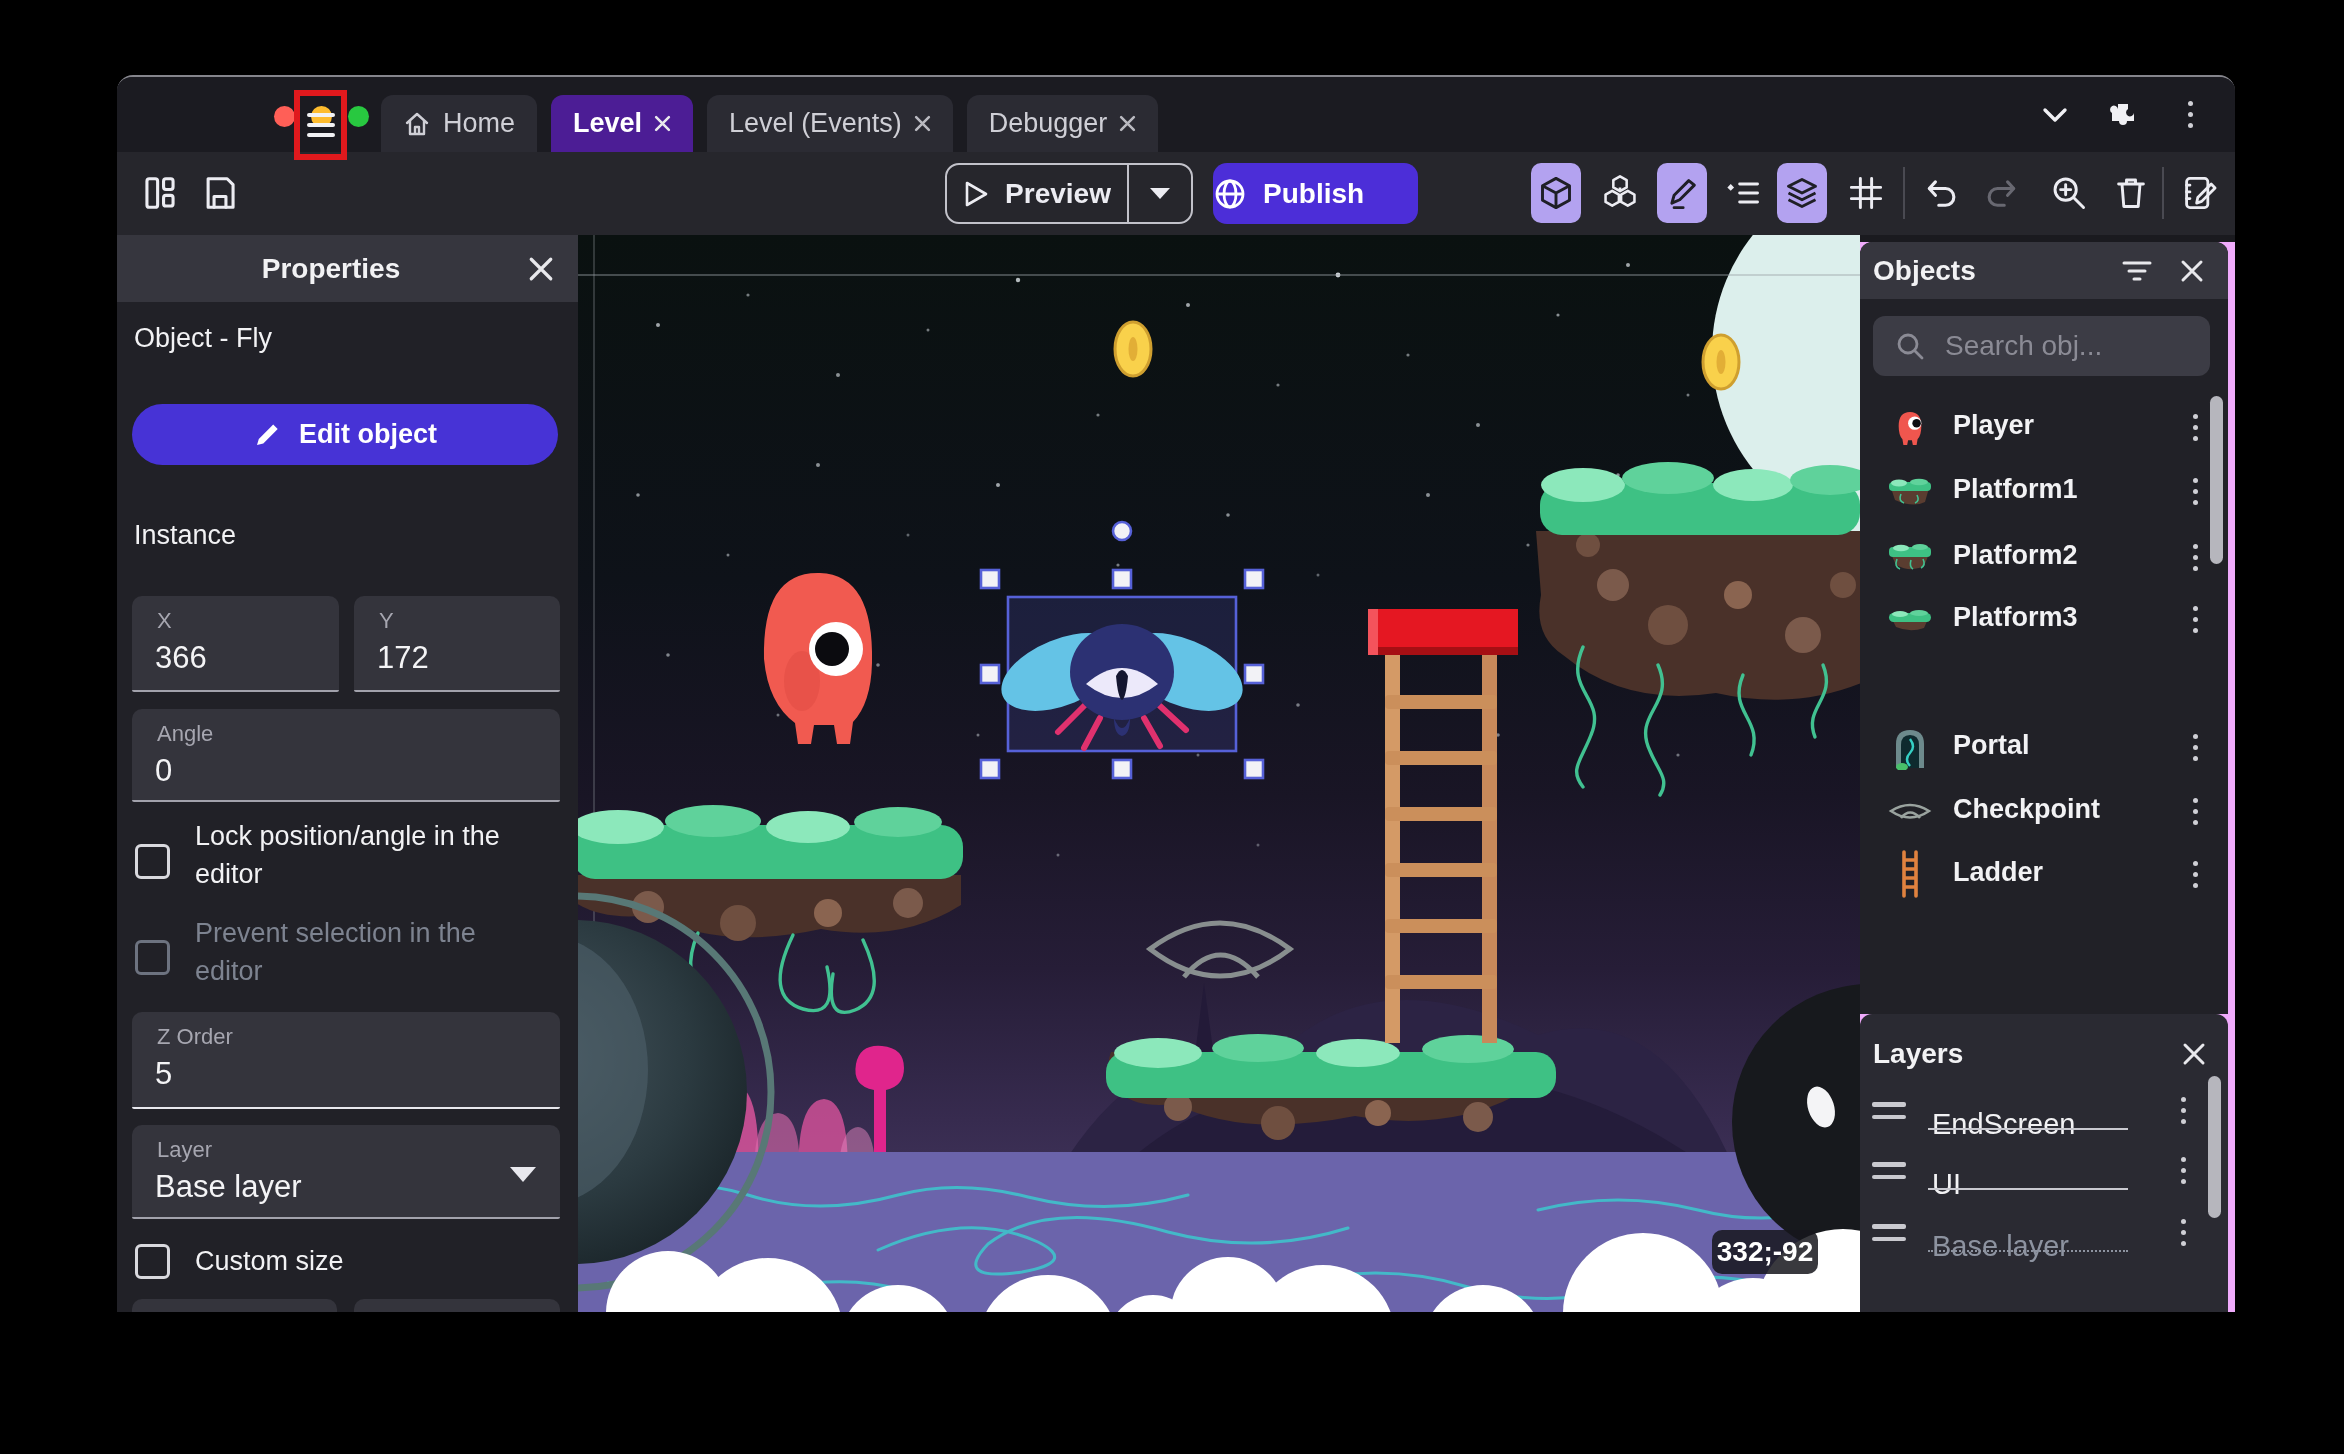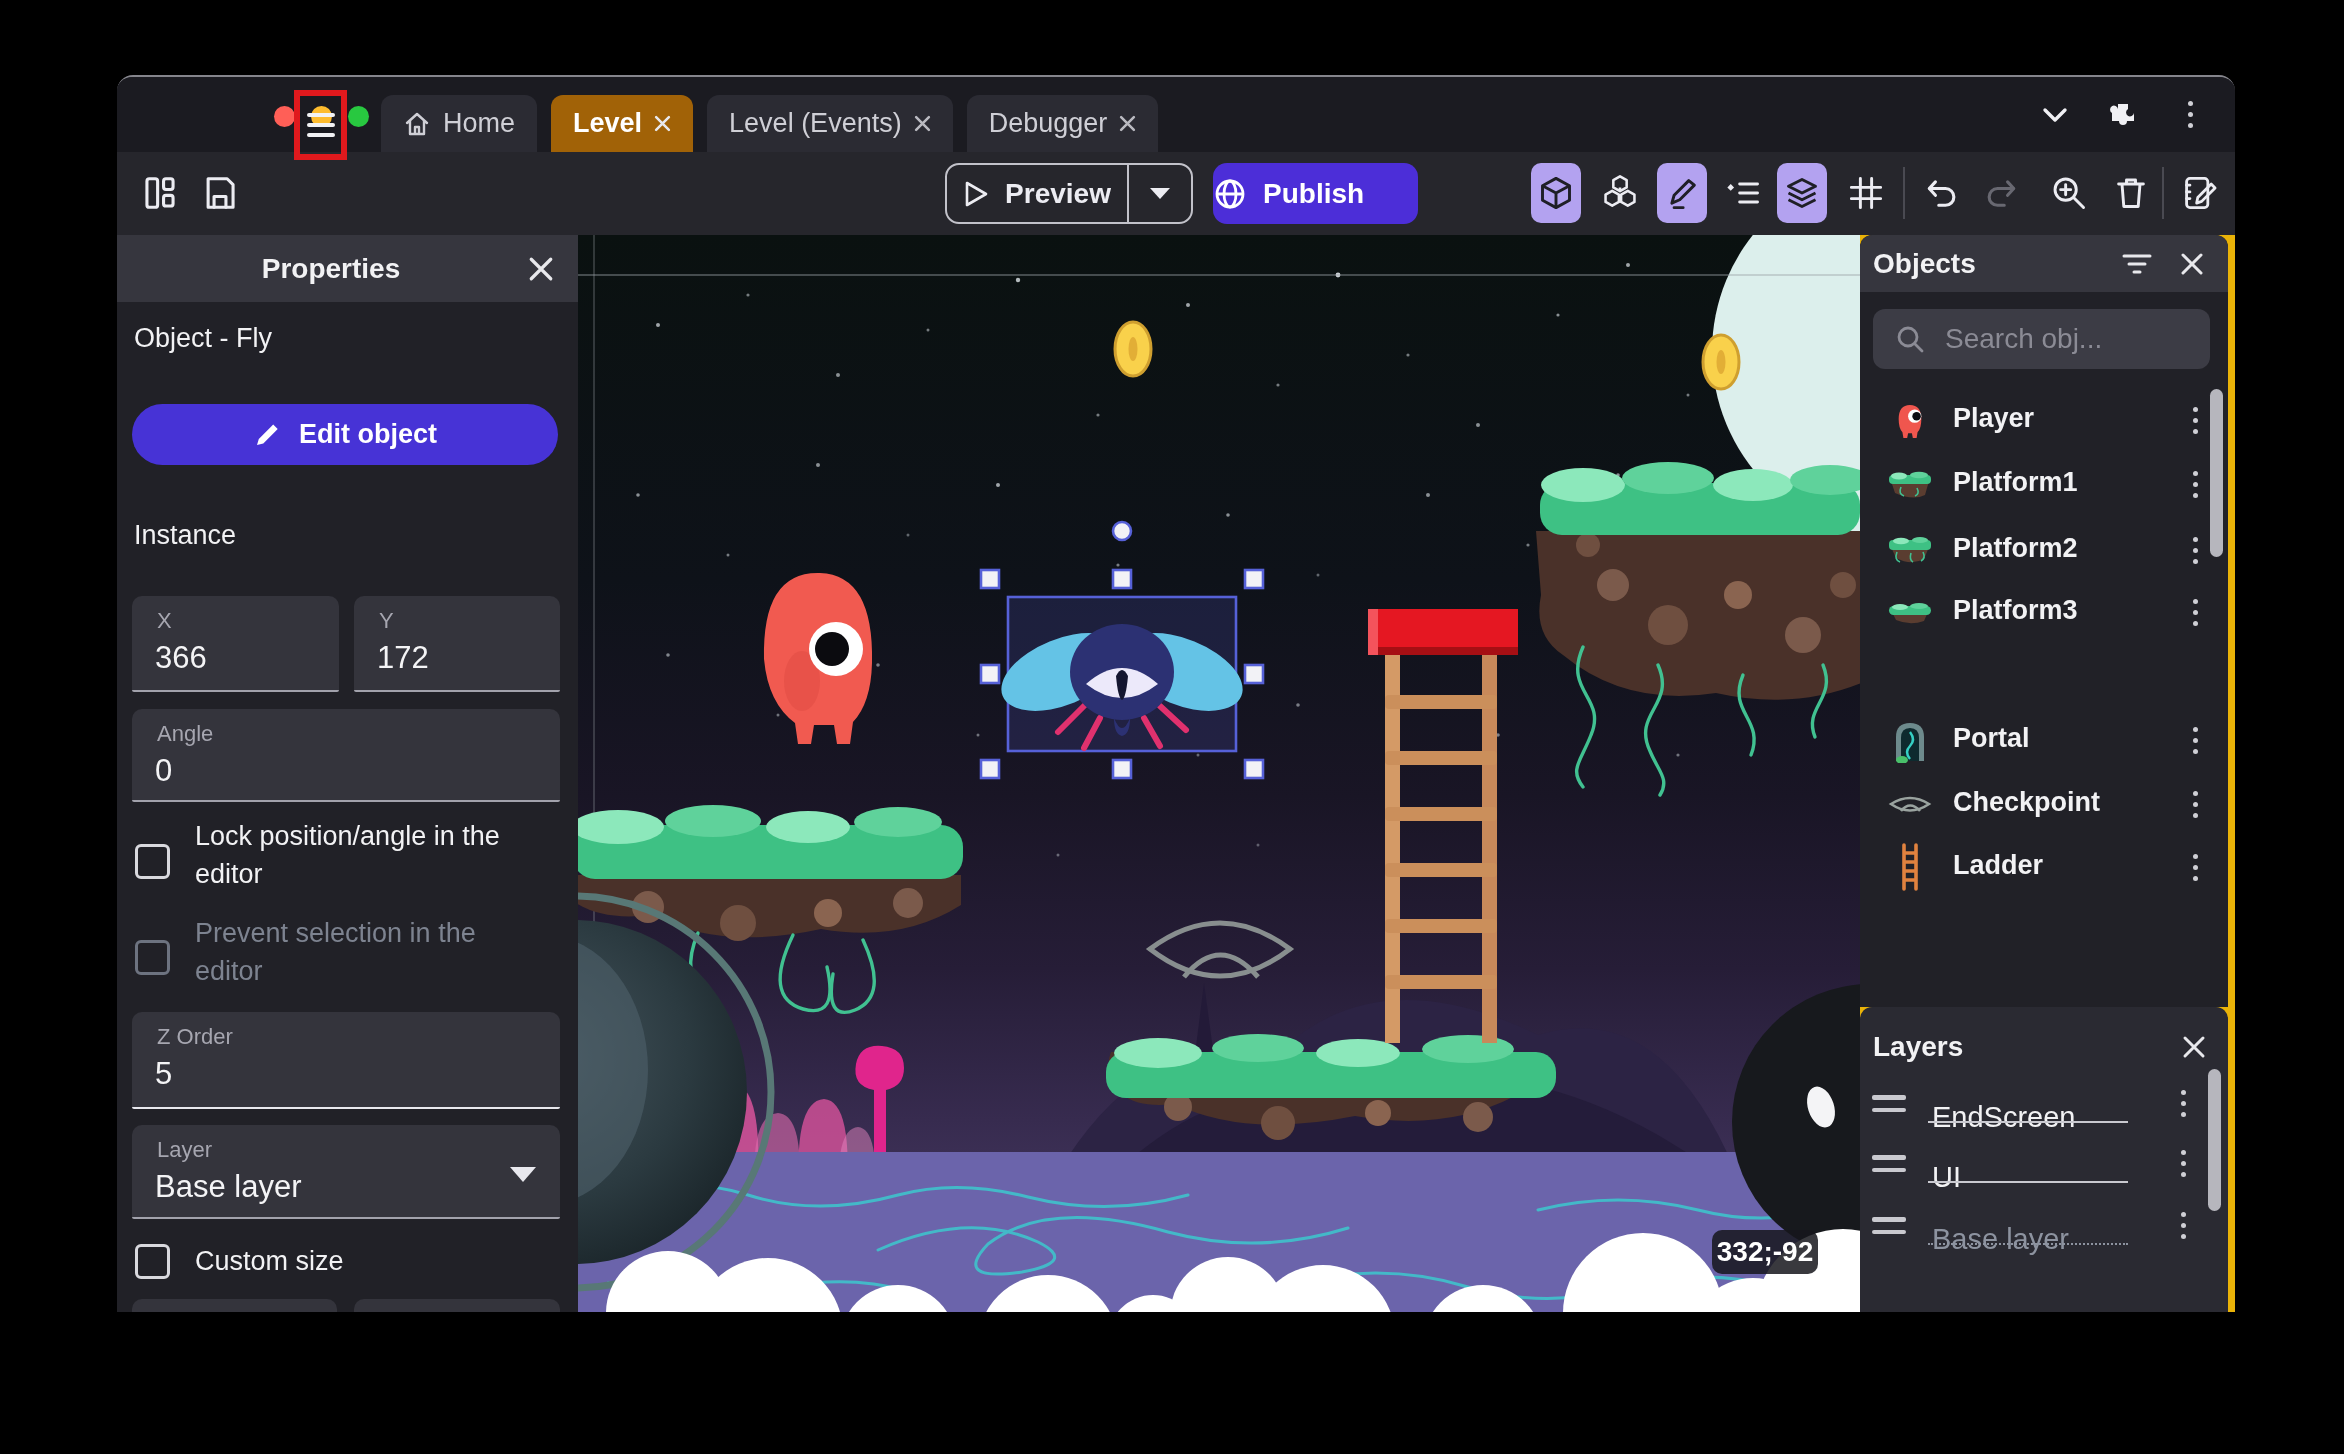--- a/index.html
+++ b/index.html
@@ -8,21 +8,21 @@
     border-radius:16px 16px 0 0;border-top:2px solid #85858c;box-sizing:border-box;overflow:hidden;}
   
   .titlebar{position:absolute;left:0;top:0;width:100%;height:75px;background:#1b1b21;}
   .traffic{position:absolute;top:29px;width:21px;height:21px;border-radius:50%;}
   .hamburger-box{position:absolute;left:177px;top:13px;width:53px;height:70px;border:6px solid #e0191d;
     box-sizing:border-box;display:flex;flex-direction:column;justify-content:center;align-items:center;gap:6px;z-index:30;}
   .hamburger-box i{display:block;width:28px;height:4px;background:#f2f2f4;border-radius:2px;}
   .tabs{position:absolute;left:264px;bottom:0;display:flex;gap:14px;align-items:flex-end;}
   .tab{height:57px;display:flex;align-items:center;gap:12px;padding:0 22px;background:#2b2b33;
     border-radius:12px 12px 0 0;color:#cfcfd6;font-size:27px;white-space:nowrap;}
-  .tab.active{background:#a16207;color:#ffffff;font-weight:bold;margin-top:44px;}
+  .tab.active{background:#4c1d95;color:#ffffff;font-weight:bold;margin-top:44px;}
   .tab .x{width:17px;height:17px;}
   .tb-icons{position:absolute;top:0;height:75px;display:flex;align-items:center;gap:34px;right:30px;}
   
   .toolbar{position:absolute;left:0;top:75px;width:100%;height:83px;background:#26262c;}
   .tool-ic{position:absolute;top:11px;width:50px;height:60px;display:flex;align-items:center;justify-content:center;border-radius:10px;}
   .tool-ic.toggled{background:#b3a2f0;}
   .tool-div{position:absolute;top:15px;width:2px;height:52px;background:#4a4a52;}
   .btn-preview{position:absolute;left:828px;top:11px;width:248px;height:61px;border:2px solid #c2c2ca;border-radius:14px;
     box-sizing:border-box;display:flex;align-items:stretch;color:#ececf2;}
   .btn-preview .main{flex:1;display:flex;align-items:center;justify-content:center;gap:16px;font-size:28px;font-weight:bold;}
@@ -45,21 +45,21 @@
   .checkbox{position:absolute;width:35px;height:35px;border:3.5px solid #d9d9de;border-radius:6px;box-sizing:border-box;}
   .checkbox.dim{border-color:#6d7380;}
   .cb-label{position:absolute;font-size:27px;color:#f2f2f4;line-height:38px;}
   .cb-label.dim{color:#7d8390;}
   .select-arrow{position:absolute;right:24px;top:42px;width:0;height:0;border-left:13px solid transparent;border-right:13px solid transparent;border-top:15px solid #e8e8ee;}
   
   .canvas{position:absolute;left:461px;top:0;width:1282px;height:1079px;overflow:hidden;background:#0a1110;}
   .coord-tip{position:absolute;left:1134px;top:995px;width:106px;height:44px;background:rgba(22,22,28,.85);
     border-radius:10px;color:#fff;font-size:28px;font-weight:bold;display:flex;align-items:center;justify-content:center;}
   
-  .rcol{position:absolute;left:1743px;top:0;width:375px;height:1079px;background:#eab308;}
+  .rcol{position:absolute;left:1743px;top:7px;width:375px;height:1079px;background:#f0abfc;}
   .opanel{position:absolute;left:0;top:0;width:368px;height:772px;background:#212127;border-radius:12px 12px 0 0;overflow:hidden;}
   .opanel .panel-head{border-radius:12px 12px 0 0;}
   .search-box{position:absolute;left:13px;top:74px;width:337px;height:60px;background:#3c3c45;border-radius:12px;display:flex;align-items:center;}
   .search-box input{background:transparent;border:none;outline:none;color:#c9c9d0;font-size:28px;width:230px;font-family:inherit;}
   .search-box input::placeholder{color:#8b8b95;}
   .obj-row{position:absolute;left:0;width:368px;height:64px;}
   .obj-ic{position:absolute;left:25px;top:6px;width:50px;height:52px;display:flex;align-items:center;justify-content:center;}
   .obj-label{position:absolute;left:93px;top:15px;font-size:27px;font-weight:600;color:#f2f2f4;}
   .kebab{position:absolute;width:30px;height:40px;display:flex;flex-direction:column;align-items:center;justify-content:center;gap:6px;}
   .kebab i{width:5px;height:5px;border-radius:50%;background:#cfcfd5;}

